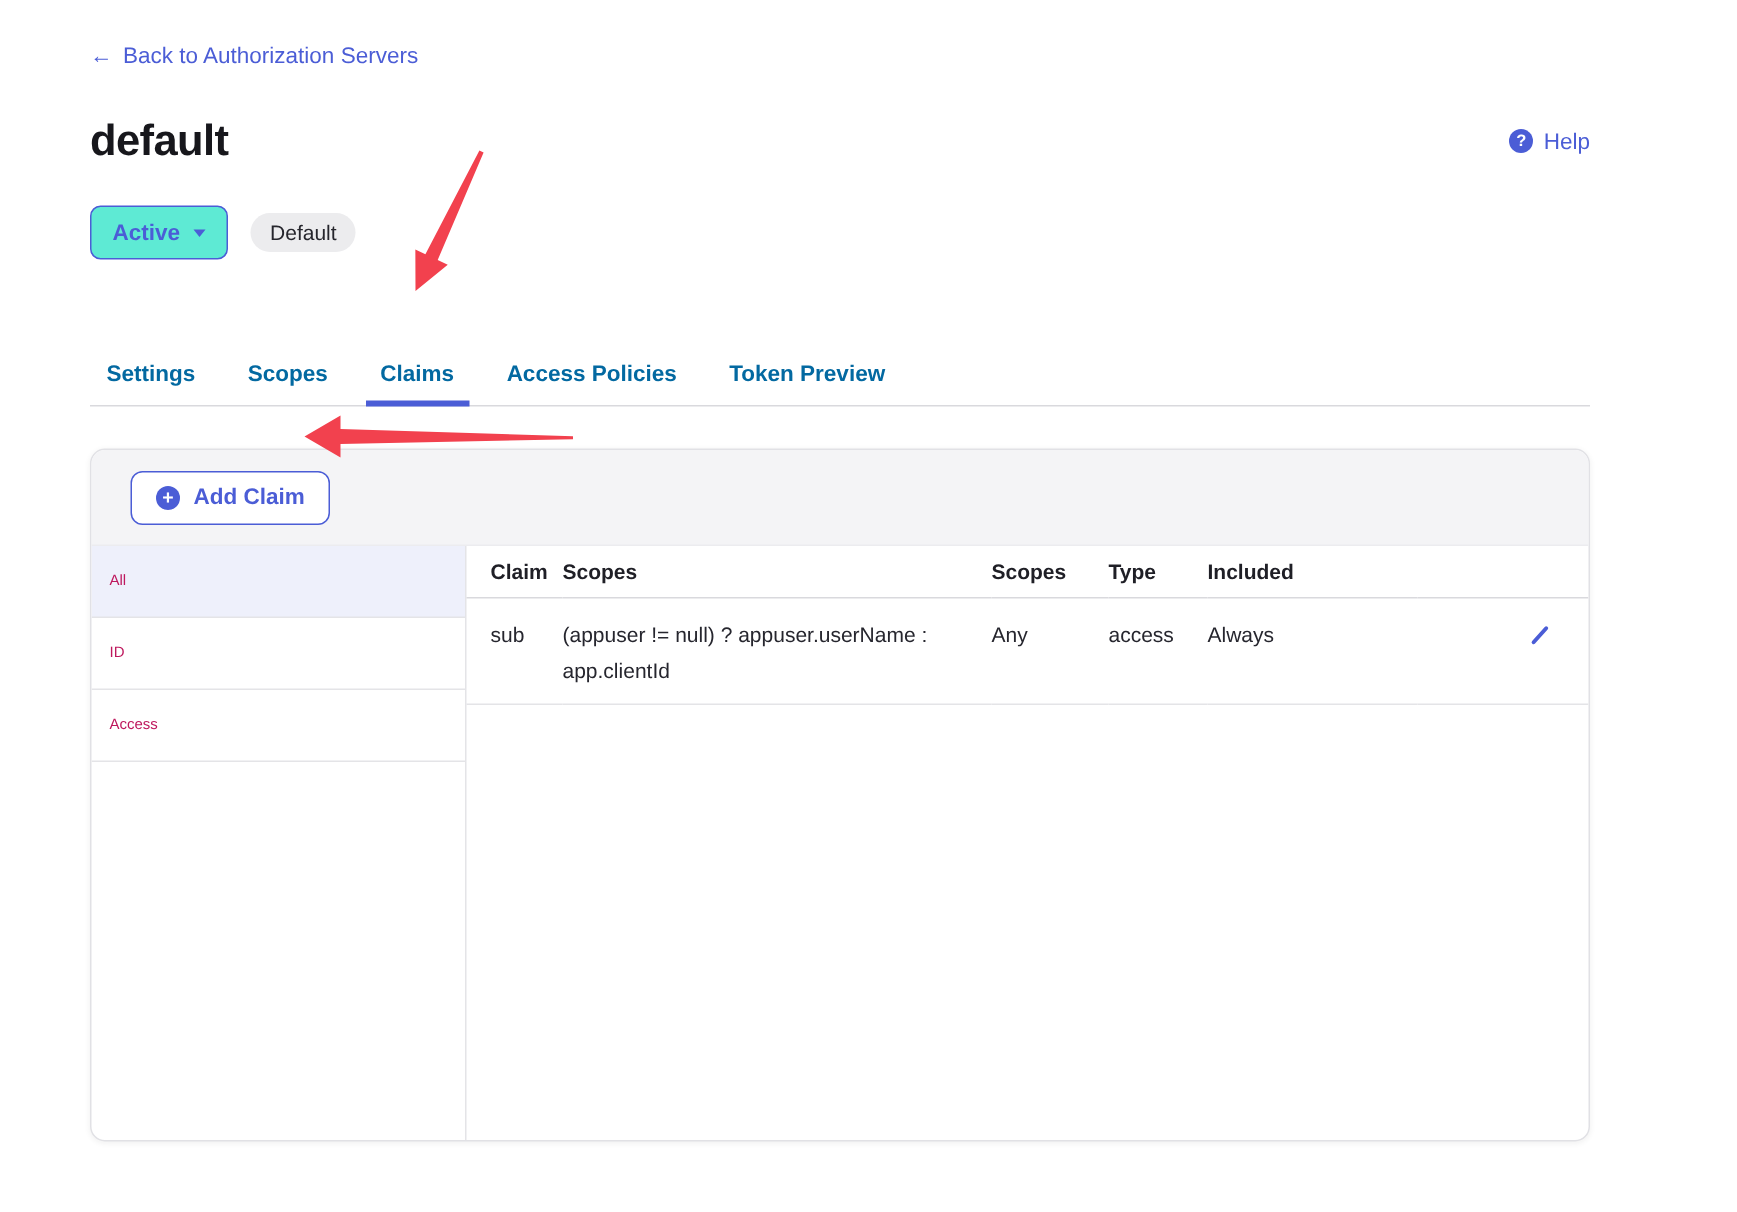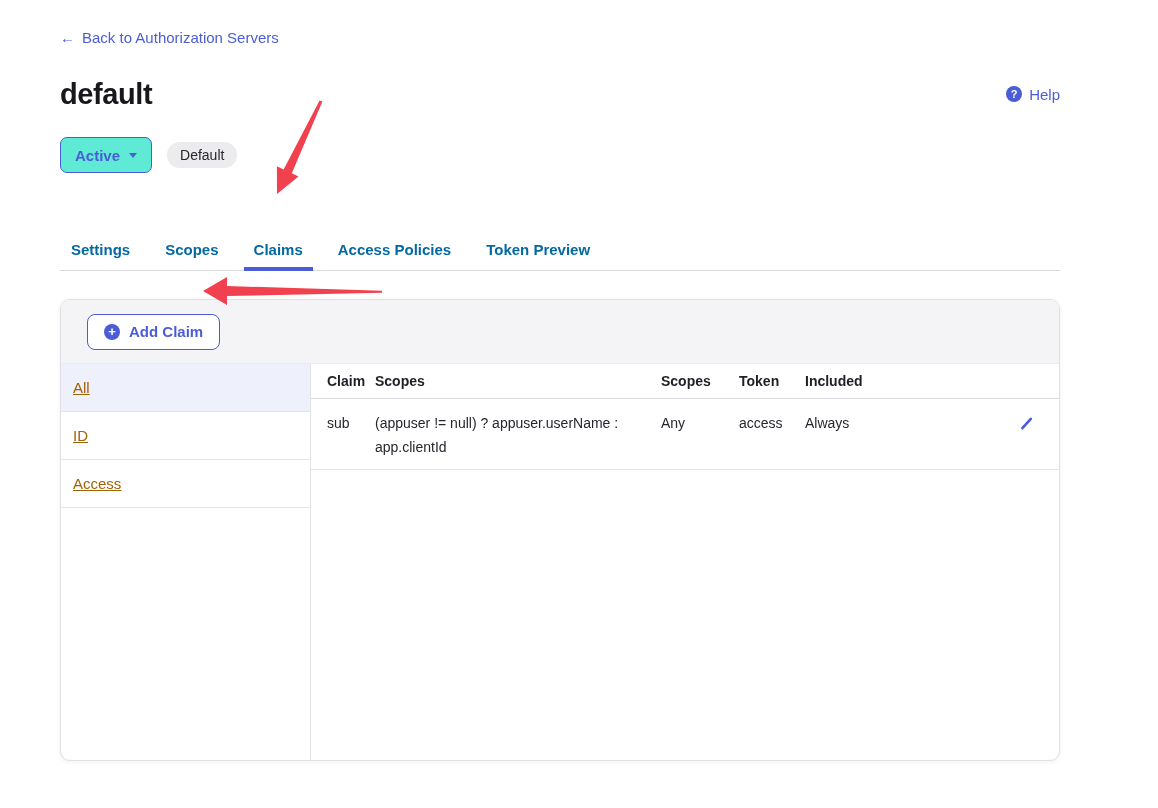--- a/index.html
+++ b/index.html
@@ -89,22 +89,22 @@
     color:#fff;font-size:13px;font-weight:700;line-height:15px;text-align:center;
   }
 
   .panel-body{display:flex;height:397px;}
   .sidebar{width:250px;border-right:1px solid var(--border);flex:none;}
   .sidebar-header{
     height:34px;line-height:34px;padding-left:12px;font-size:15px;color:#2a2a33;
     border-bottom:1px solid var(--border);
   }
   .sidebar-item{
-    height:48px;line-height:48px;padding-left:12px;font-size:15px;color:#a16207;
-    border-bottom:1px solid var(--border);cursor:pointer;text-decoration:underline;
+    height:48px;line-height:48px;padding-left:12px;font-size:10px;color:#be185d;
+    border-bottom:1px solid var(--border);cursor:pointer;
   }
   .sidebar-item.selected{background:var(--selected-bg);}
 
   .table-area{flex:1;}
   table{width:100%;border-collapse:collapse;font-size:14px;table-layout:fixed;}
   col.c-name{width:64px;} col.c-value{width:286px;} col.c-scopes{width:78px;}
   col.c-type{width:66px;} col.c-included{width:140px;} col.c-edit{width:auto;}
   thead th{
     text-align:left;font-weight:700;height:34px;padding:0;vertical-align:middle;
     border-bottom:1px solid var(--border-dark);color:#1f1f26;font-size:14px;
@@ -178,21 +178,21 @@
               <col class="c-scopes">
             <col class="c-type">
               <col class="c-included">
               <col class="c-edit">
           </colgroup>
           <thead>
             <tr>
               <th class="first">Claim</th>
               <th>Scopes</th>
               <th>Scopes</th>
-              <th>Token</th>
+              <th>Type</th>
               <th>Included</th>
               <th></th>
             </tr>
           </thead>
           <tbody>
             <tr>
               <td class="first">sub</td>
               <td>(appuser != null) ? appuser.userName : app.clientId</td>
               <td>Any</td>
               <td class="type-cell">

